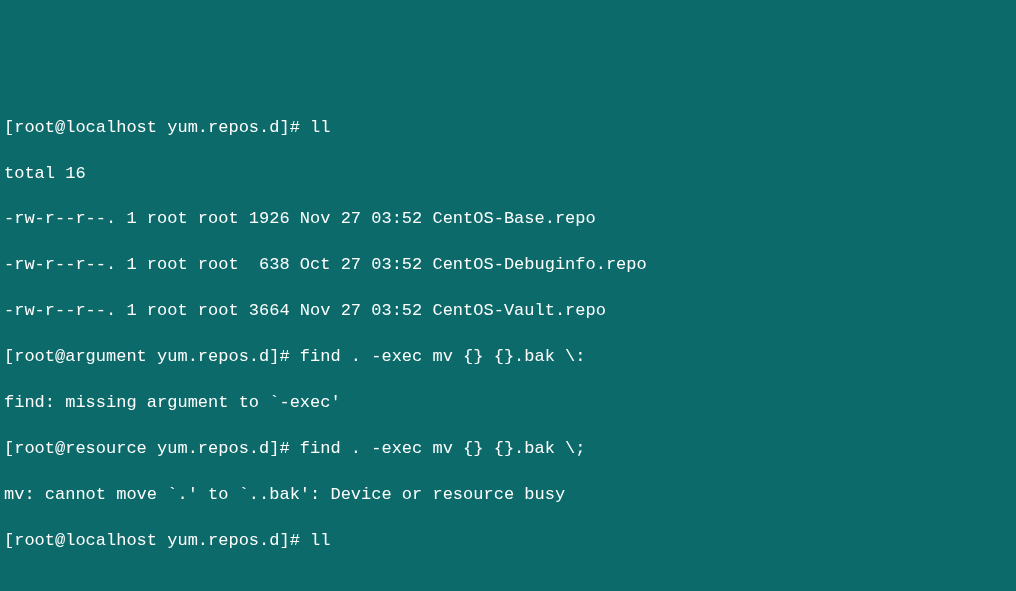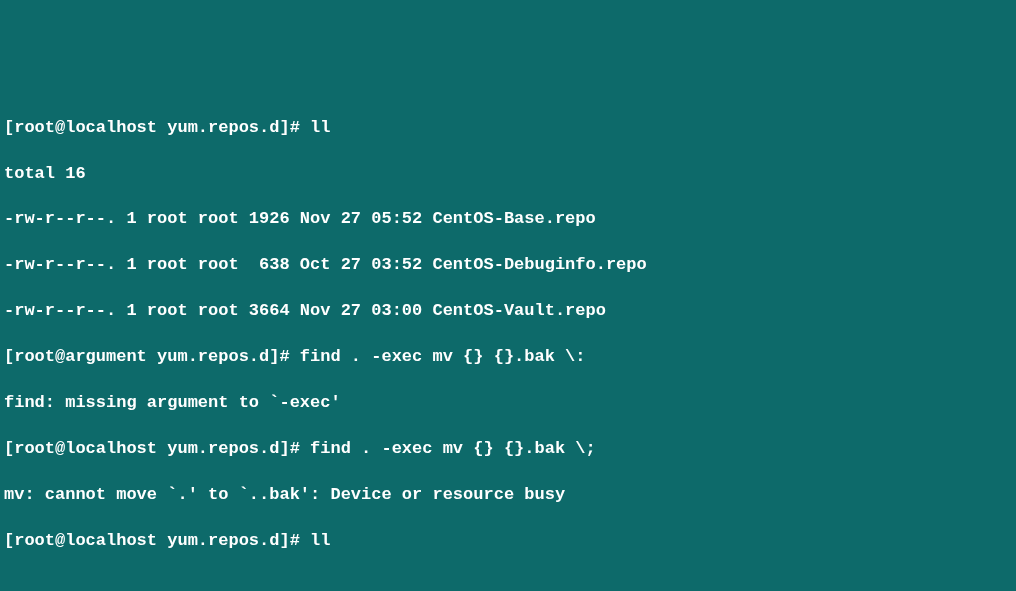--- a/index.html
+++ b/index.html
@@ -9,36 +9,36 @@
       font-family: "Courier New", "Consolas", monospace;
       font-size: 17px;
       line-height: 1.35;
       padding: 2px 4px;
       width: 1016px;
       height: 591px;
       overflow: hidden;
       white-space: pre;
     }
     .terminal { display: block; }
-    .line { display: block; min-height: 1.35em; font-weight: bold; }
+    .line { display: block; min-height: 1.35em; }
   </style>
 </head>
 <body>
 
 
 
 <div class="terminal">
 <span class="line">[root@localhost yum.repos.d]# ll</span>
 <span class="line">total 16</span>
-<span class="line">-rw-r--r--. 1 root root 1926 Nov 27 05:52 CentOS-Base.repo</span>
+<span class="line">-rw-r--r--. 1 root root 1926 Nov 27 03:52 CentOS-Base.repo</span>
 <span class="line">-rw-r--r--. 1 root root  638 Oct 27 03:52 CentOS-Debuginfo.repo</span>
-<span class="line">-rw-r--r--. 1 root root 3664 Nov 27 03:00 CentOS-Vault.repo</span>
+<span class="line">-rw-r--r--. 1 root root 3664 Nov 27 03:52 CentOS-Vault.repo</span>
 <span class="line">[root@argument yum.repos.d]# find . -exec mv {} {}.bak \:</span>
 <span class="line">find: missing argument to `-exec'</span>
-<span class="line">[root@localhost yum.repos.d]# find . -exec mv {} {}.bak \;</span>
+<span class="line">[root@resource yum.repos.d]# find . -exec mv {} {}.bak \;</span>
 <span class="line">mv: cannot move `.' to `..bak': Device or resource busy</span>
 <span class="line">[root@localhost yum.repos.d]# ll</span>
 
 
 
 
 
 
 
 

